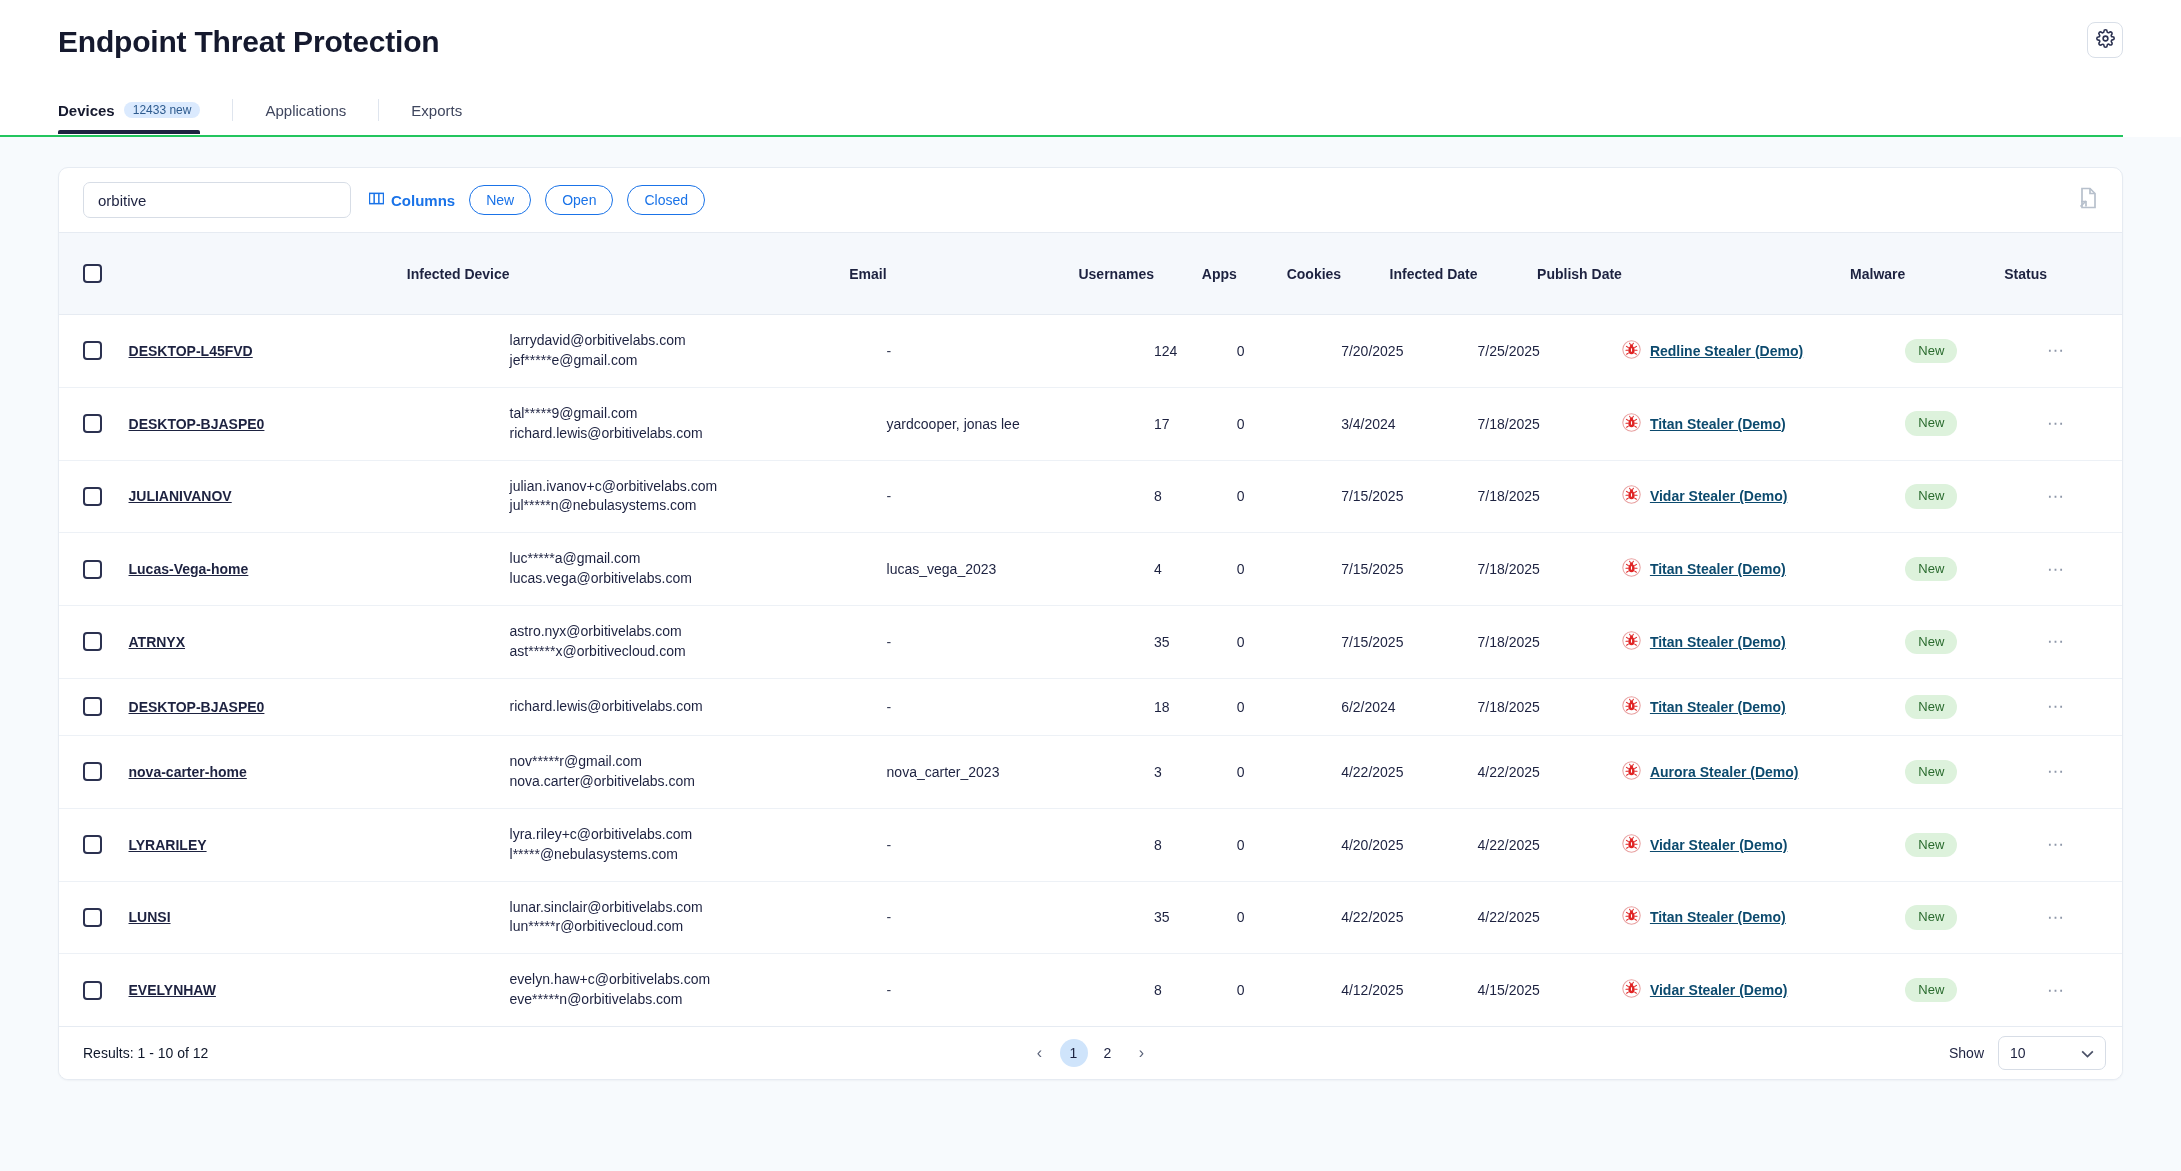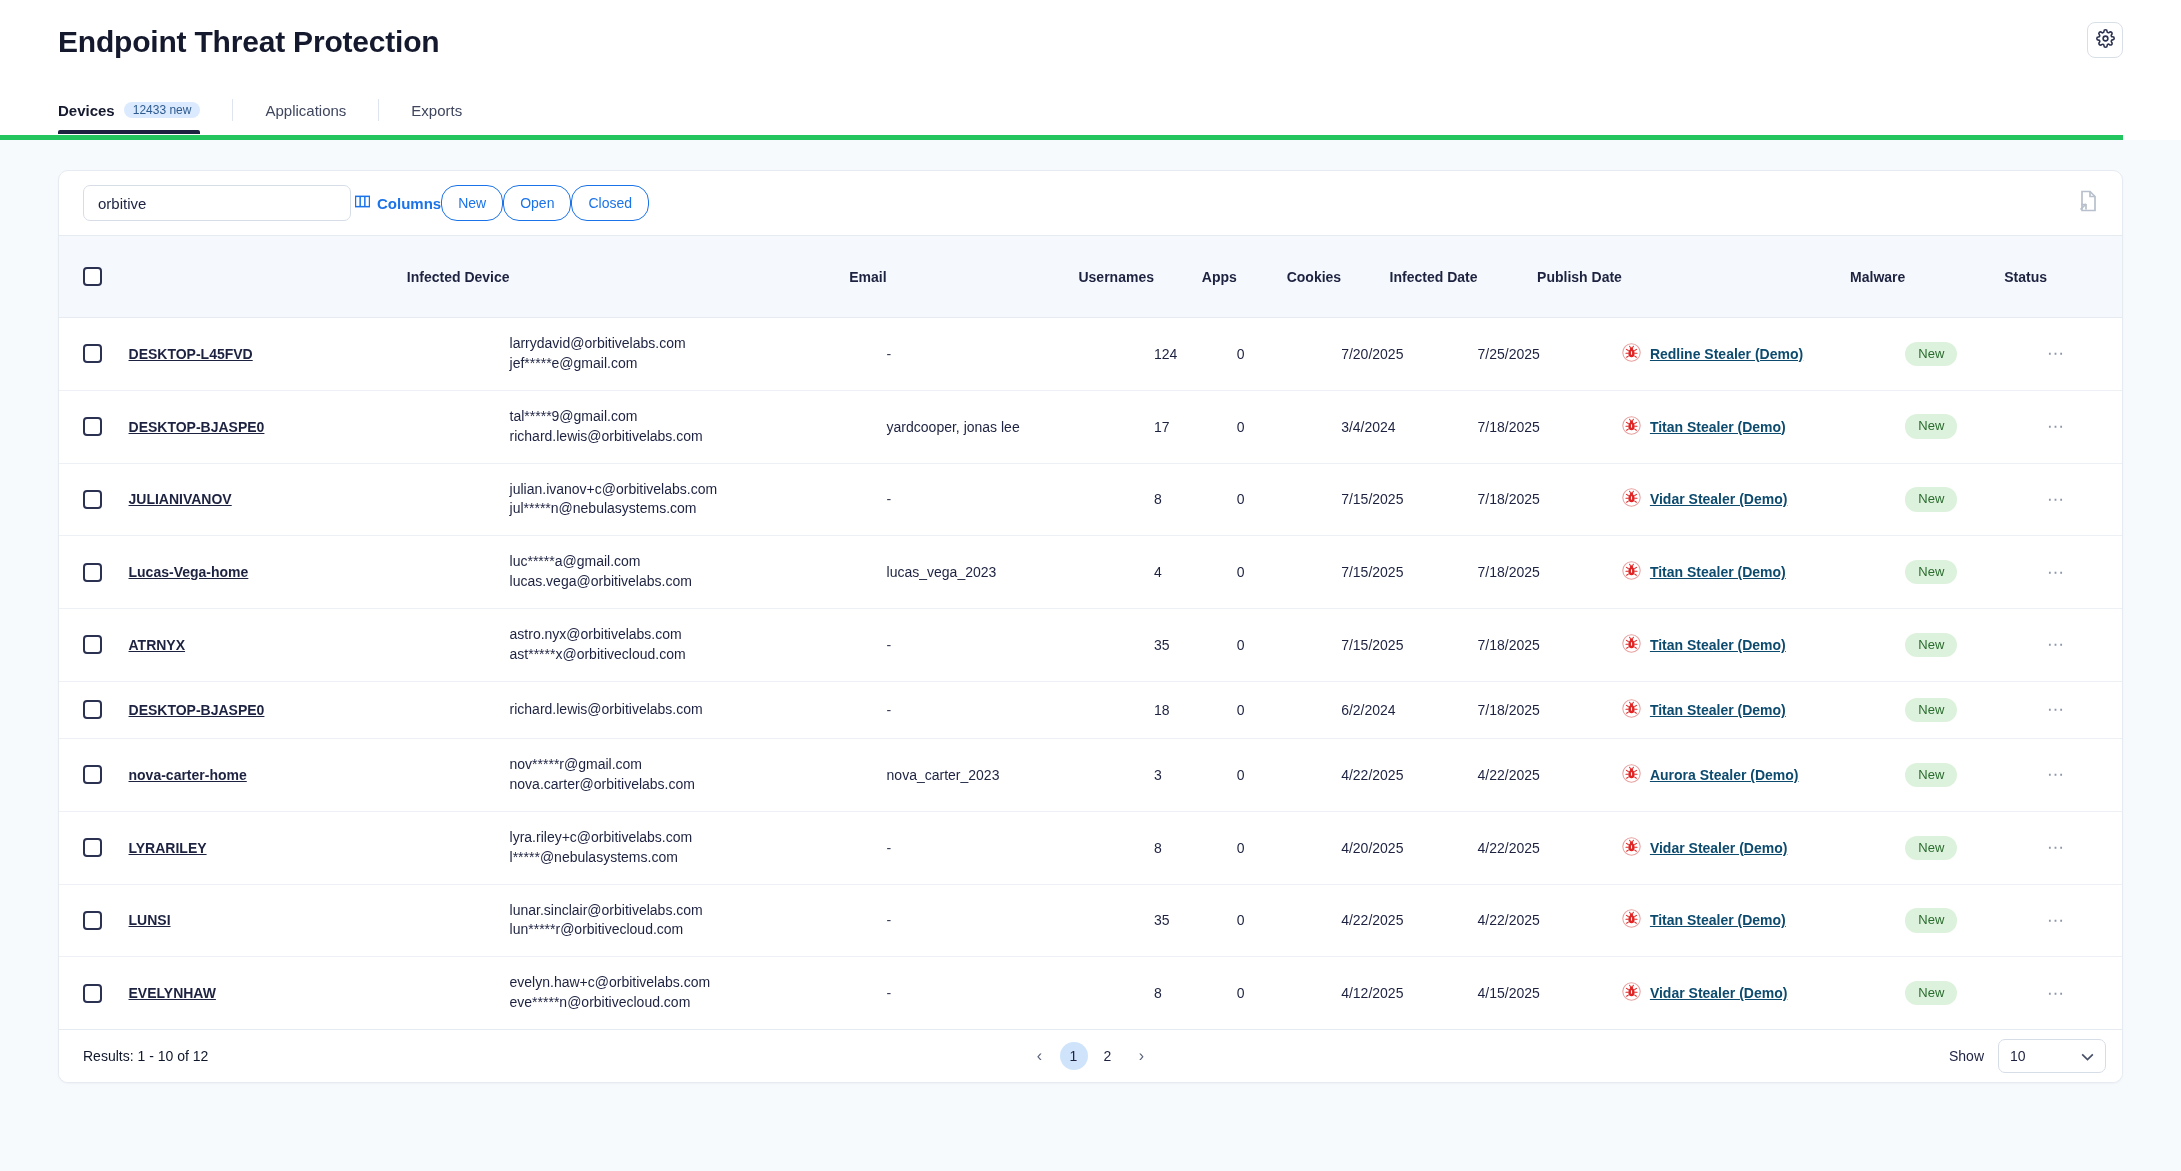--- a/index.html
+++ b/index.html
@@ -36,21 +36,21 @@
   }
 
   
   .tabs {
     display: flex;
     align-items: center;
     gap: 0px;
     margin-top: 38px;
     background: #fff;
     padding-left: 58px;
-    border-bottom: 5px solid #22c55e;
+    border-bottom: 2px solid #22c55e;
     position: relative;
   }
   .tab {
     display: flex; align-items: center; gap: 9px;
     padding: 0 0 14px 0;
     font-size: 15px;
     color: #3f465e;
     cursor: pointer;
     position: relative;
     white-space: nowrap;
@@ -91,22 +91,23 @@
   .card-title {
     font-size: 19px;
     font-weight: bold;
     color: #15192e;
     padding: 26px 24px 24px 24px;
     border-bottom: 1px solid #edf1f6;
   }
 
   
   .toolbar {
-    display: flex; 
+    display: flex; align-items: center;
     padding: 14px 24px 14px 24px;
+    gap: 14px;
     position: relative;
   }
   .search-input {
     width: 268px; height: 36px;
     border: 1px solid #d7dde6;
     border-radius: 7px;
     padding: 0 14px;
     font-size: 15px;
     font-family: "Liberation Sans", sans-serif;
     color: #1d2240;
@@ -723,21 +724,21 @@
       <span class="row-menu">⋯</span></td>
           </tr>
           <tr>
     <td class="col-chk">
       <span class="chk"></span>
             </td>
     <td class="col-dev">
       <span class="dev-link">EVELYNHAW</span></td>
     <td class="col-mail">
               <div class="email-line">evelyn.haw+c@orbitivelabs.com</div>
-              <div class="email-line">eve*****n@orbitivecloud.com</div>
+              <div class="email-line">eve*****n@orbitivelabs.com</div>
             </td>
     <td class="col-user">
       <span class="dash">-</span></td>
     <td class="col-apps">8</td>
     <td class="col-cook">0</td>
     <td class="col-idate">4/12/2025</td>
     <td class="col-pdate">4/15/2025</td>
     <td class="col-mal">
       <div class="mal-cell">
         <span><svg width="19" height="19" viewBox="0 0 24 24" fill="none">

